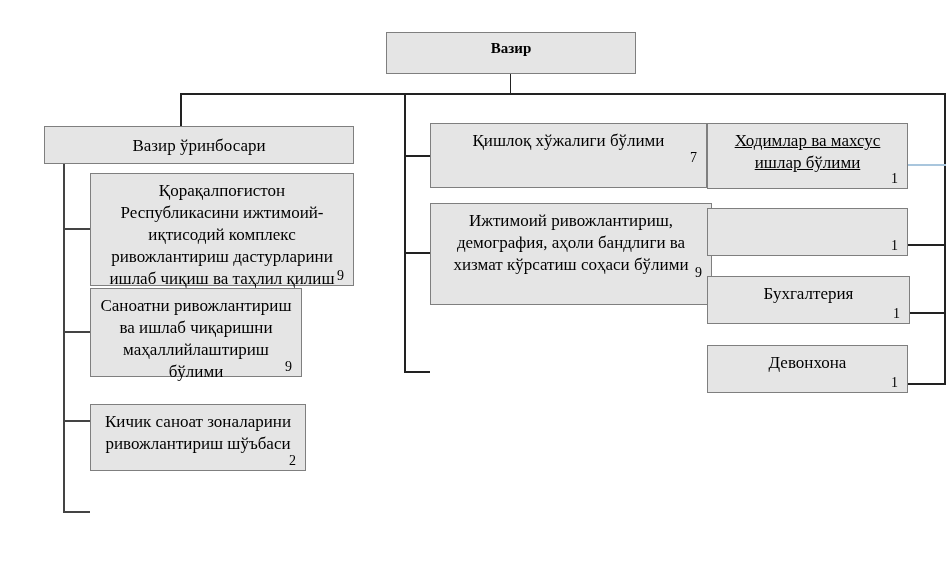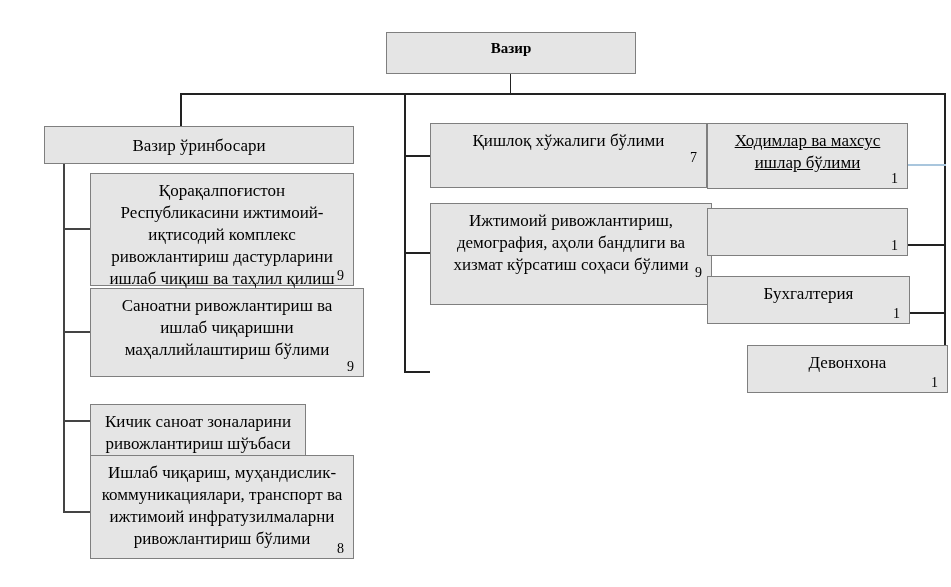--- a/index.html
+++ b/index.html
@@ -76,34 +76,30 @@
   <div class="conn thin-h" style="left:63px; top:228px; width:27px; height:2px; background:#444;"></div>
   <div class="conn thin-h" style="left:63px; top:331px; width:27px; height:2px; background:#444;"></div>
   <div class="conn thin-h" style="left:63px; top:420px; width:27px; height:2px; background:#444;"></div>
   <div class="conn thin-h" style="left:63px; top:511px; width:27px; height:2px; background:#444;"></div>
 
   <div class="node" style="left:90px; top:173px; width:264px; height:113px;">
     <span class="node-title">Қорақалпоғистон Республикасини ижтимоий-иқтисодий комплекс ривожлантириш дастурларини ишлаб чиқиш ва таҳлил қилиш йиғма бўлими</span>
     <span class="node-count">9</span>
   </div>
 
-  <div class="node" style="left:90px; top:288px; width:274px; height:89px;">
+  <div class="node" style="left:90px; top:288px; width:212px; height:89px;">
     <span class="node-title">Саноатни ривожлантириш ва ишлаб чиқаришни маҳаллийлаштириш бўлими</span>
     <span class="node-count">9</span>
   </div>
 
   <div class="node" style="left:90px; top:404px; width:216px; height:67px;">
     <span class="node-title">Кичик саноат зоналарини ривожлантириш шўъбаси</span>
     <span class="node-count">2</span>
   </div>
 
-  <div class="node" style="left:90px; top:455px; width:264px; height:104px;">
-    <span class="node-title">Ишлаб чиқариш, муҳандислик-коммуникациялари, транспорт ва ижтимоий инфратузилмаларни ривожлантириш бўлими</span>
-    <span class="node-count">8</span>
-  </div>
 
   <div class="conn v" style="left:404px; top:93px; width:2px; height:280px;"></div>
 
   <div class="conn h" style="left:404px; top:155px; width:26px; height:2px;"></div>
   <div class="conn h" style="left:404px; top:252px; width:26px; height:2px;"></div>
   <div class="conn h" style="left:404px; top:371px; width:26px; height:2px;"></div>
 
   <div class="node" style="left:430px; top:123px; width:277px; height:65px;">
     <span class="node-title">Қишлоқ хўжалиги бўлими</span>
     <span class="node-count" style="bottom:22px;">7</span>
@@ -129,18 +125,18 @@
 
   <div class="node" style="left:707px; top:208px; width:201px; height:48px;">
     <span class="node-count">1</span>
   </div>
 
   <div class="node" style="left:707px; top:276px; width:203px; height:48px;">
     <span class="node-title">Бухгалтерия</span>
     <span class="node-count">1</span>
   </div>
 
-  <div class="node" style="left:707px; top:345px; width:201px; height:48px;margin-left:40px;">
+  <div class="node" style="left:707px; top:345px; width:201px; height:48px;">
     <span class="node-title">Девонхона</span>
     <span class="node-count">1</span>
   </div>
 
 </div>
 
 </body></html>

